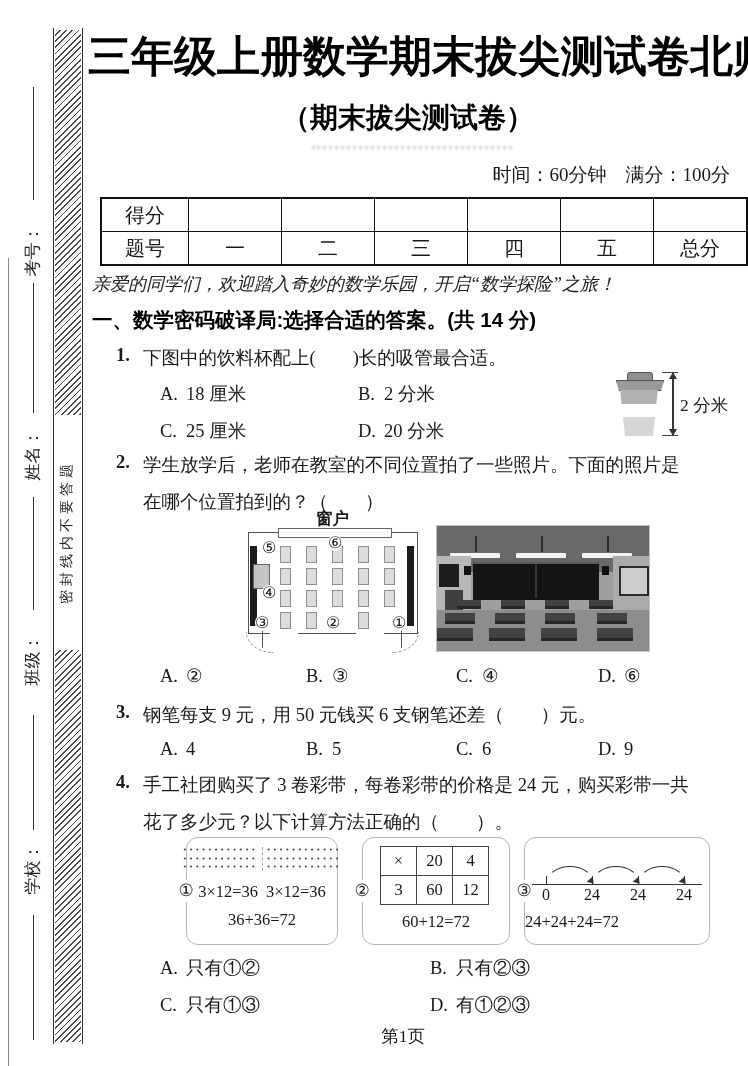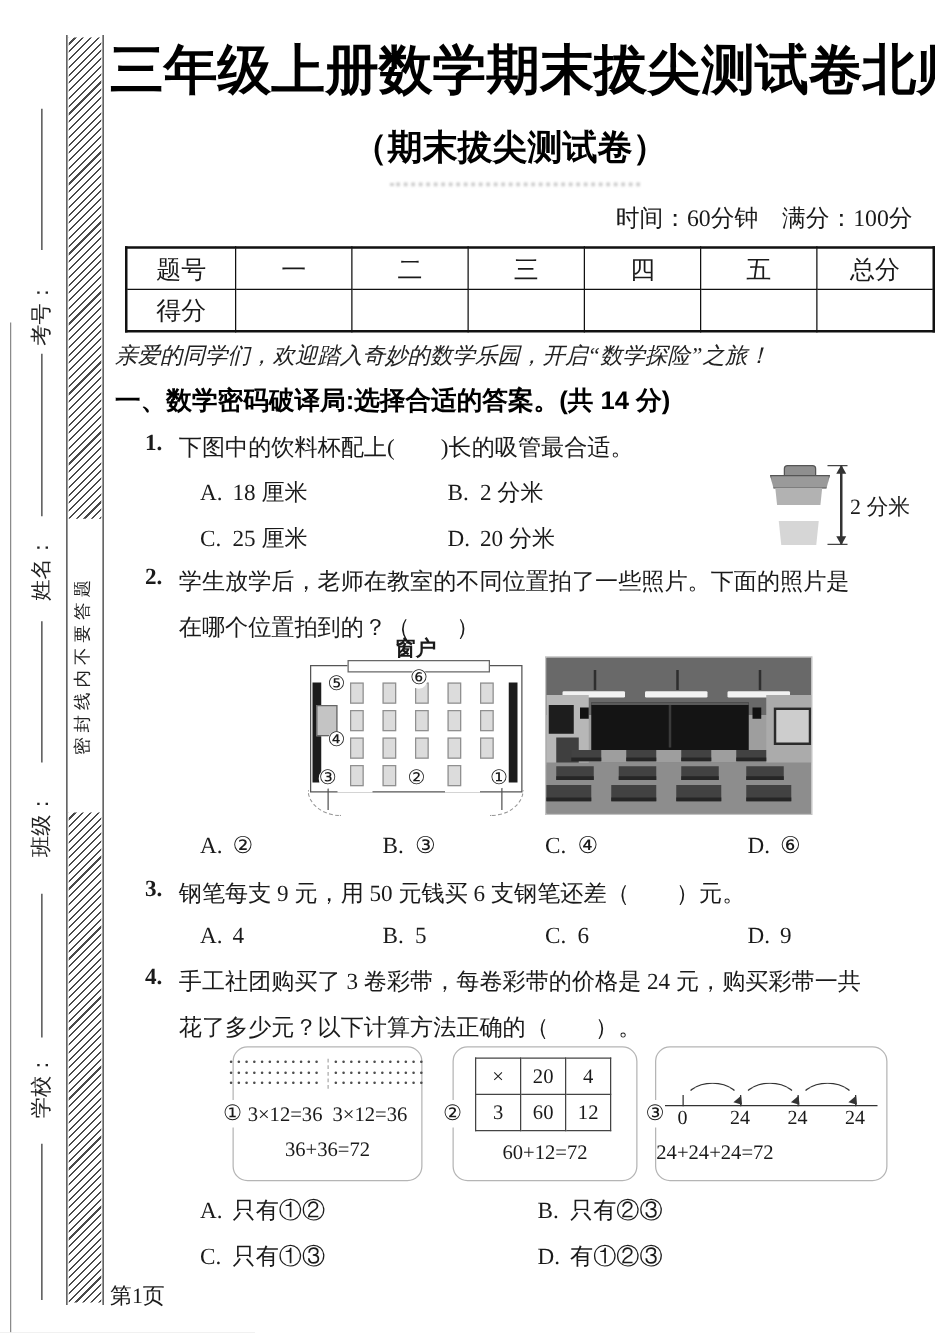--- a/index.html
+++ b/index.html
@@ -39,21 +39,21 @@
   .intro{position:absolute;left:92px;top:272px;width:620px;font-style:italic;font-size:18px;color:#222;}
   .sec-head{position:absolute;left:92px;top:306px;font-family:"Liberation Sans",sans-serif;
       font-weight:700;font-size:20.5px;color:#000;}
 
   
   .qnum{position:absolute;left:116px;font-weight:700;font-size:18.5px;}
   .qtext{position:absolute;left:143px;font-size:18.5px;white-space:nowrap;}
   .optrow{position:absolute;left:0;width:688px;height:24px;font-size:18.5px;}
   .opt{position:absolute;white-space:nowrap;}
   .okey{display:inline-block;min-width:26px;}
-  .c1{left:160px}.c2{left:306px}.c3{left:436px}.c4{left:598px}
+  .c1{left:160px}.c2{left:306px}.c3{left:456px}.c4{left:598px}
   .q1b{left:358px}.q4b{left:430px}
 
   
   .cup{position:absolute;left:612px;top:372px;width:130px;height:66px;}
   .cup-knob{position:absolute;left:15px;top:0;width:24px;height:8px;background:#8f8f8f;
       border:1px solid #555;border-radius:3px 3px 0 0;}
   .cup-lid{position:absolute;left:4px;top:8px;width:46px;height:9px;background:#9a9a9a;border:1px solid #555;
       clip-path:polygon(0 0,100% 0,94% 100%,6% 100%);}
   .cup-body{position:absolute;left:7px;top:18px;width:40px;height:46px;
       background:linear-gradient(#b2b2b2 0 14px,#ffffff 14px 27px,#d6d6d6 27px);
@@ -132,21 +132,21 @@
   .t0{left:14px}.t1{left:60px}.t2{left:106px}.t3{left:152px}
   .nl-arc{position:absolute;top:18px;width:46px;height:17px;border-top:1.4px solid #333;
       border-left:1.4px solid transparent;border-right:1.4px solid transparent;border-radius:50% 50% 0 0/100% 100% 0 0;}
   .arc1{left:14px}.arc2{left:60px}.arc3{left:106px}
   .nl-arc:after{content:"";position:absolute;right:-4px;bottom:-4px;border:4px solid transparent;
       border-top:6px solid #333;transform:rotate(-40deg);}
   .nl-lab{position:absolute;top:38px;width:30px;text-align:center;font-size:16px;}
   .n0{left:-1px}.nx1{left:45px}.nx2{left:91px}.nx3{left:137px}
   .m3eq{position:absolute;left:0;top:74px;width:184px;font-size:16.5px;}
 
-  .footer{position:absolute;left:88px;top:1024px;width:630px;text-align:left;font-size:17.5px;}
+  .footer{position:absolute;left:88px;top:1024px;width:630px;text-align:center;font-size:17.5px;}
 </style>
 </head>
 <body>
 
 <div class="page">
 
   <div class="edge-line"></div>
   <div class="vline v1"></div>
   <div class="side-label sl1">考号：</div>
   <div class="vline v2"></div>
@@ -164,36 +164,36 @@
   <div class="hatch h2"></div>
 
   <div class="title">三年级上册数学期末拔尖测试卷北师版</div>
   <div class="subtitle">（期末拔尖测试卷）</div>
   <div class="smudge"></div>
   <div class="meta">时间：60分钟　满分：100分</div>
 
   <table class="score">
     <tbody>
         <tr>
+      <td class="first">得分</td>
+      <td></td>
+      <td></td>
+      <td></td>
+      <td></td>
+      <td></td>
+      <td></td>
+    </tr>
+    <tr>
       <td class="first">题号</td>
       <td>一</td>
       <td>二</td>
       <td>三</td>
       <td>四</td>
       <td>五</td>
       <td>总分</td>
-    </tr>
-    <tr>
-      <td class="first">得分</td>
-      <td></td>
-      <td></td>
-      <td></td>
-      <td></td>
-      <td></td>
-      <td></td>
     </tr>
   </tbody>
     </table>
 
   <div class="intro">亲爱的同学们，欢迎踏入奇妙的数学乐园，开启“数学探险”之旅！</div>
   <div class="sec-head">一、数学密码破译局:选择合适的答案。(共 14 分)</div>
 
   <div class="qnum" style="top:345px">1.</div>
   <div class="qtext" style="top:345px">下图中的饮料杯配上(　　)长的吸管最合适。</div>
   <div class="optrow" style="top:381px">

